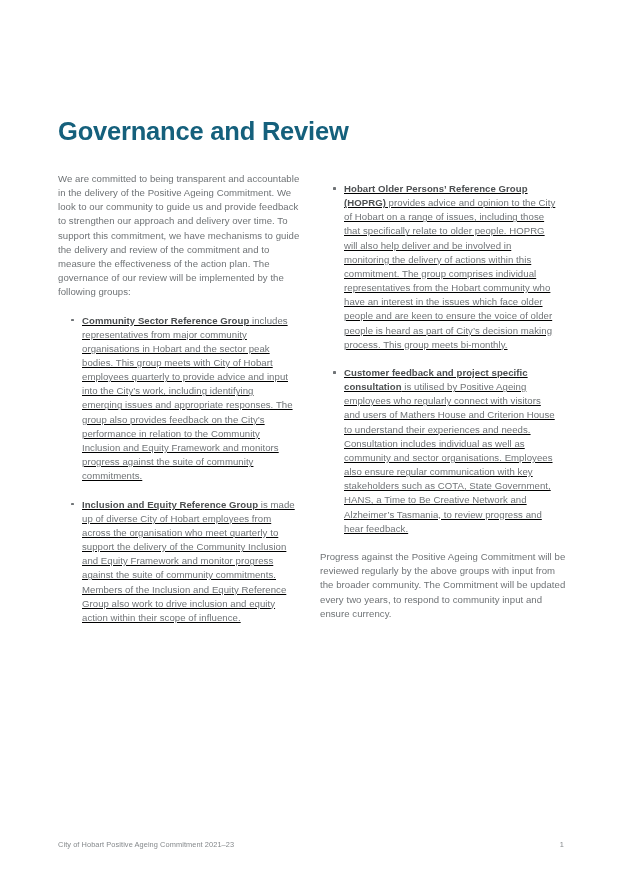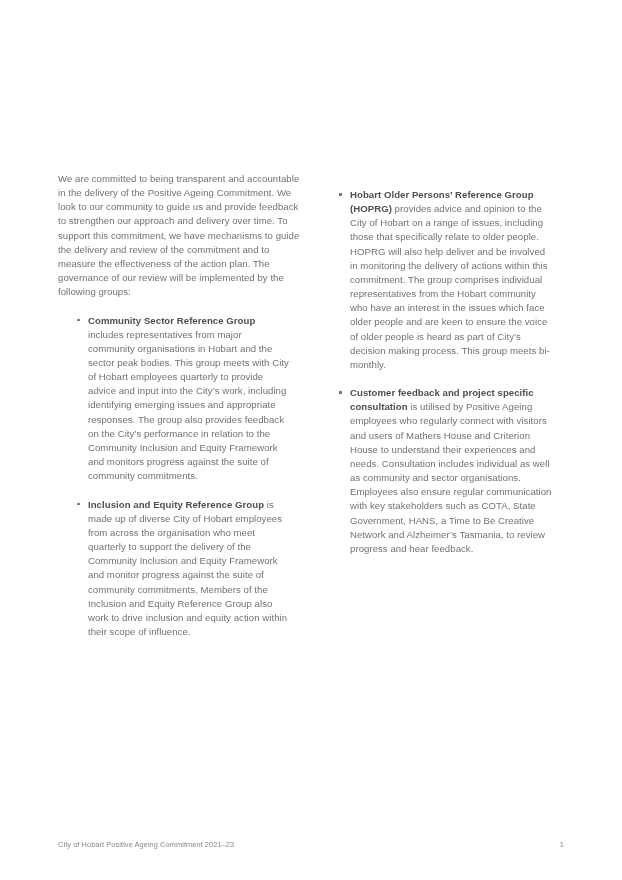--- a/index.html
+++ b/index.html
@@ -55,22 +55,23 @@
     font-size: 9.6px;
     line-height: 14.15px;
     color: #6f7376;
     letter-spacing: 0.005em;
     margin: 0;
   }
 
   
   ul.bullets {
     list-style: none;
-    margin: 16px;
+    margin: 10px;
     padding: 0;
+    text-decoration: underline;
   }
   ul.bullets.first-list {
     margin-top: 14.15px;
   }
   ul.bullets li {
     position: relative;
     padding-left: 14px;
     font-size: 9.6px;
     line-height: 14.15px;
     color: #6f7376;
@@ -109,20 +110,21 @@
     font-size: 7.4px;
     color: #84888b;
     letter-spacing: 0.01em;
   }
 </style>
 </head>
 <body>
 
 <div class="page">
 
+  <h1 class="page-title">Governance and Review</h1>
 
   <div class="columns">
 
     <div class="col left">
 
       <p class="para">We are committed to being transparent and accountable in the delivery of the Positive Ageing Commitment. We look to our community to guide us and provide feedback to strengthen our approach and delivery over time. To support this commitment, we have mechanisms to guide the delivery and review of the commitment and to measure the effectiveness of the action plan. The governance of our review will be implemented by the following groups:</p>
 
       <ul class="bullets first-list">
         <li>
           <span class="marker"></span>
@@ -142,20 +144,21 @@
         <li>
           <span class="marker"></span>
           <span class="lead">Hobart Older Persons’ Reference Group (HOPRG)</span><span> provides advice and opinion to the City of Hobart on a range of issues, including those that specifically relate to older people. HOPRG will also help deliver and be involved in monitoring the delivery of actions within this commitment. The group comprises individual representatives from the Hobart community who have an interest in the issues which face older people and are keen to ensure the voice of older people is heard as part of City’s decision making process. This group meets bi-monthly.</span>
         </li>
         <li>
           <span class="marker"></span>
           <span class="lead">Customer feedback and project specific consultation</span><span> is utilised by Positive Ageing employees who regularly connect with visitors and users of Mathers House and Criterion House to understand their experiences and needs. Consultation includes individual as well as community and sector organisations. Employees also ensure regular communication with key stakeholders such as COTA, State Government, HANS, a Time to Be Creative Network and Alzheimer’s Tasmania, to review progress and hear feedback.</span>
         </li>
       </ul>
 
+      <p class="para after-list">Progress against the Positive Ageing Commitment will be reviewed regularly by the above groups with input from the broader community. The Commitment will be updated every two years, to respond to community input and ensure currency.</p>
 
     </div>
 
   </div>
 
   <div class="footer">
     <span>City of Hobart Positive Ageing Commitment 2021–23</span>
     <span>1</span>
   </div>
 

